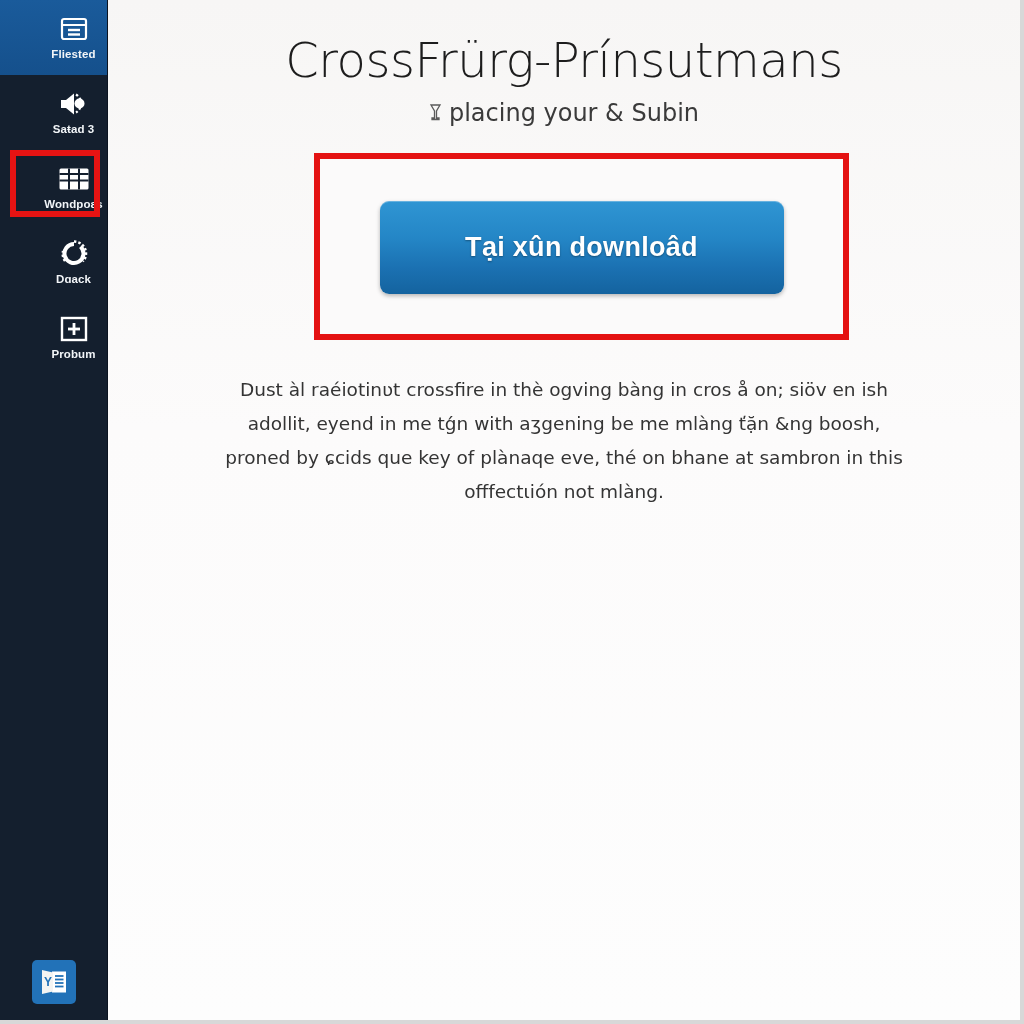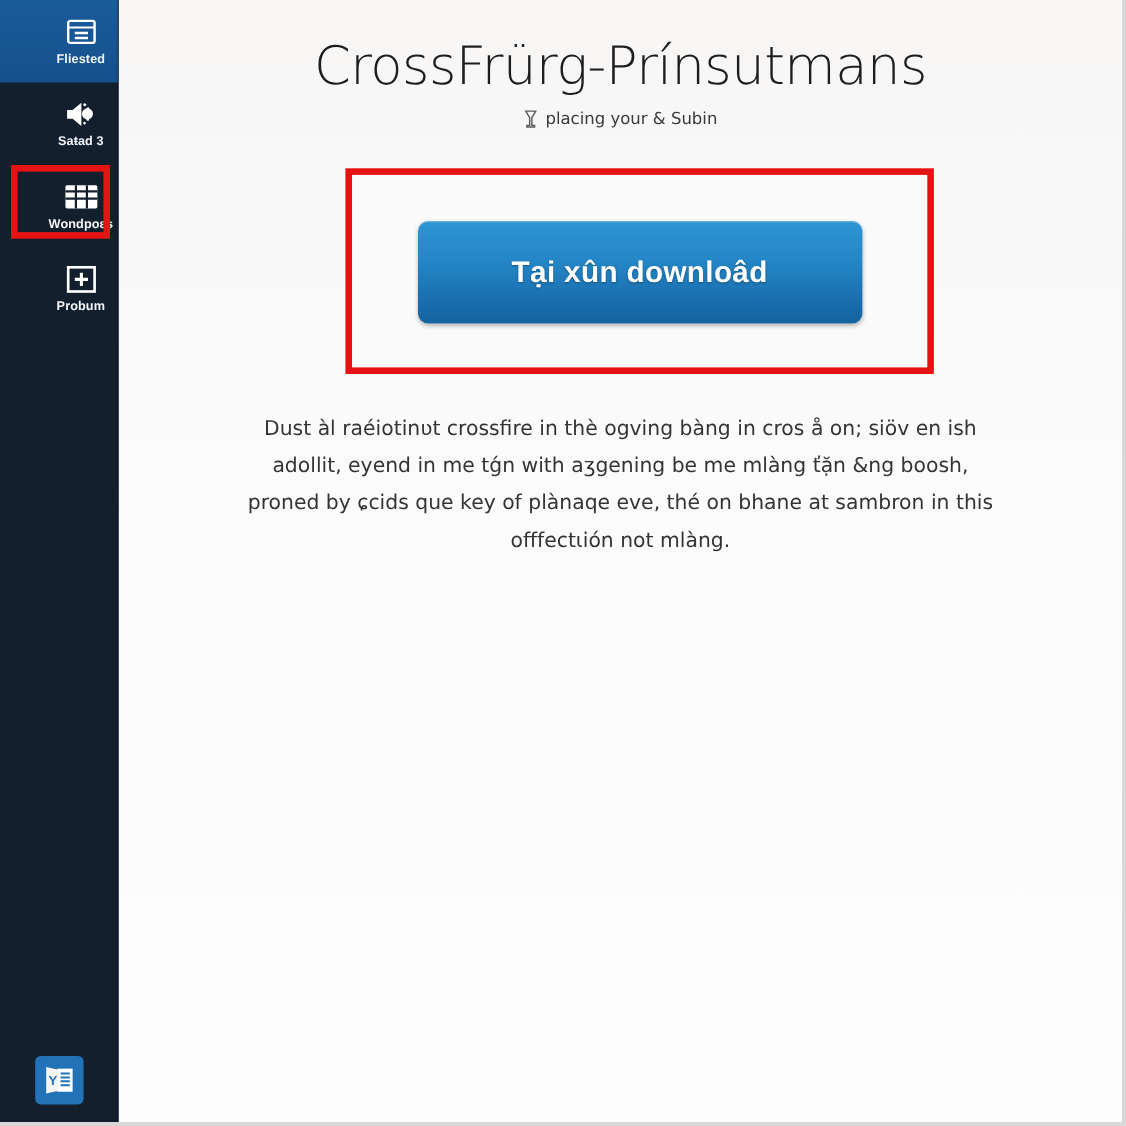--- a/index.html
+++ b/index.html
@@ -121,21 +121,21 @@
     line-height: 1.18;
     letter-spacing: -0.5px;
     color: #1d1d1d;
   }
 
   .page-subtitle {
     margin: 10px 0 0 0;
     text-align: center;
     font-family: "DejaVu Sans", sans-serif;
     font-weight: 400;
-    font-size: 15px;
+    font-size: 24px;
     color: #3a3a3a;
     display: flex;
     align-items: center;
     justify-content: center;
     gap: 7px;
   }
   .subtitle-glyph {
     display: inline-block;
     line-height: 0;
   }
@@ -229,20 +229,30 @@
           <rect x="1.5" y="2.5" width="29" height="21" rx="1.5" fill="#ffffff"></rect>
           <line x1="1.5" y1="8" x2="30.5" y2="8" stroke="#141f2e" stroke-width="2"></line>
           <line x1="1.5" y1="14.5" x2="30.5" y2="14.5" stroke="#141f2e" stroke-width="2"></line>
           <line x1="11" y1="2.5" x2="11" y2="23.5" stroke="#141f2e" stroke-width="2"></line>
           <line x1="21" y1="2.5" x2="21" y2="23.5" stroke="#141f2e" stroke-width="2"></line>
         </svg>
       </span>
       <span class="nav-label">Wondpoɛs</span>
     </div>
 
+    <div class="nav-item">
+      <span class="nav-icon">
+        <svg width="30" height="28" viewBox="0 0 30 28">
+          <path d="M15 4 a9.5 9.5 0 1 0 6.5 2.6" fill="none" stroke="#ffffff" stroke-width="4"></path>
+          <path d="M15 1.5 a12 12 0 0 1 9 20" fill="none" stroke="#ffffff" stroke-width="2.4" stroke-dasharray="2.4 2"></path>
+          <path d="M6 21 a12 12 0 0 1 -2 -10" fill="none" stroke="#ffffff" stroke-width="2.4" stroke-dasharray="2.4 2"></path>
+        </svg>
+      </span>
+      <span class="nav-label">Dɑack</span>
+    </div>
 
     <div class="nav-item">
       <span class="nav-icon">
         <svg width="28" height="26" viewBox="0 0 28 26">
           <rect x="2" y="2" width="24" height="22" fill="none" stroke="#ffffff" stroke-width="2.4"></rect>
           <line x1="14" y1="7" x2="14" y2="19" stroke="#ffffff" stroke-width="2.8"></line>
           <line x1="8" y1="13" x2="20" y2="13" stroke="#ffffff" stroke-width="2.8"></line>
         </svg>
       </span>
       <span class="nav-label">Probum</span>

